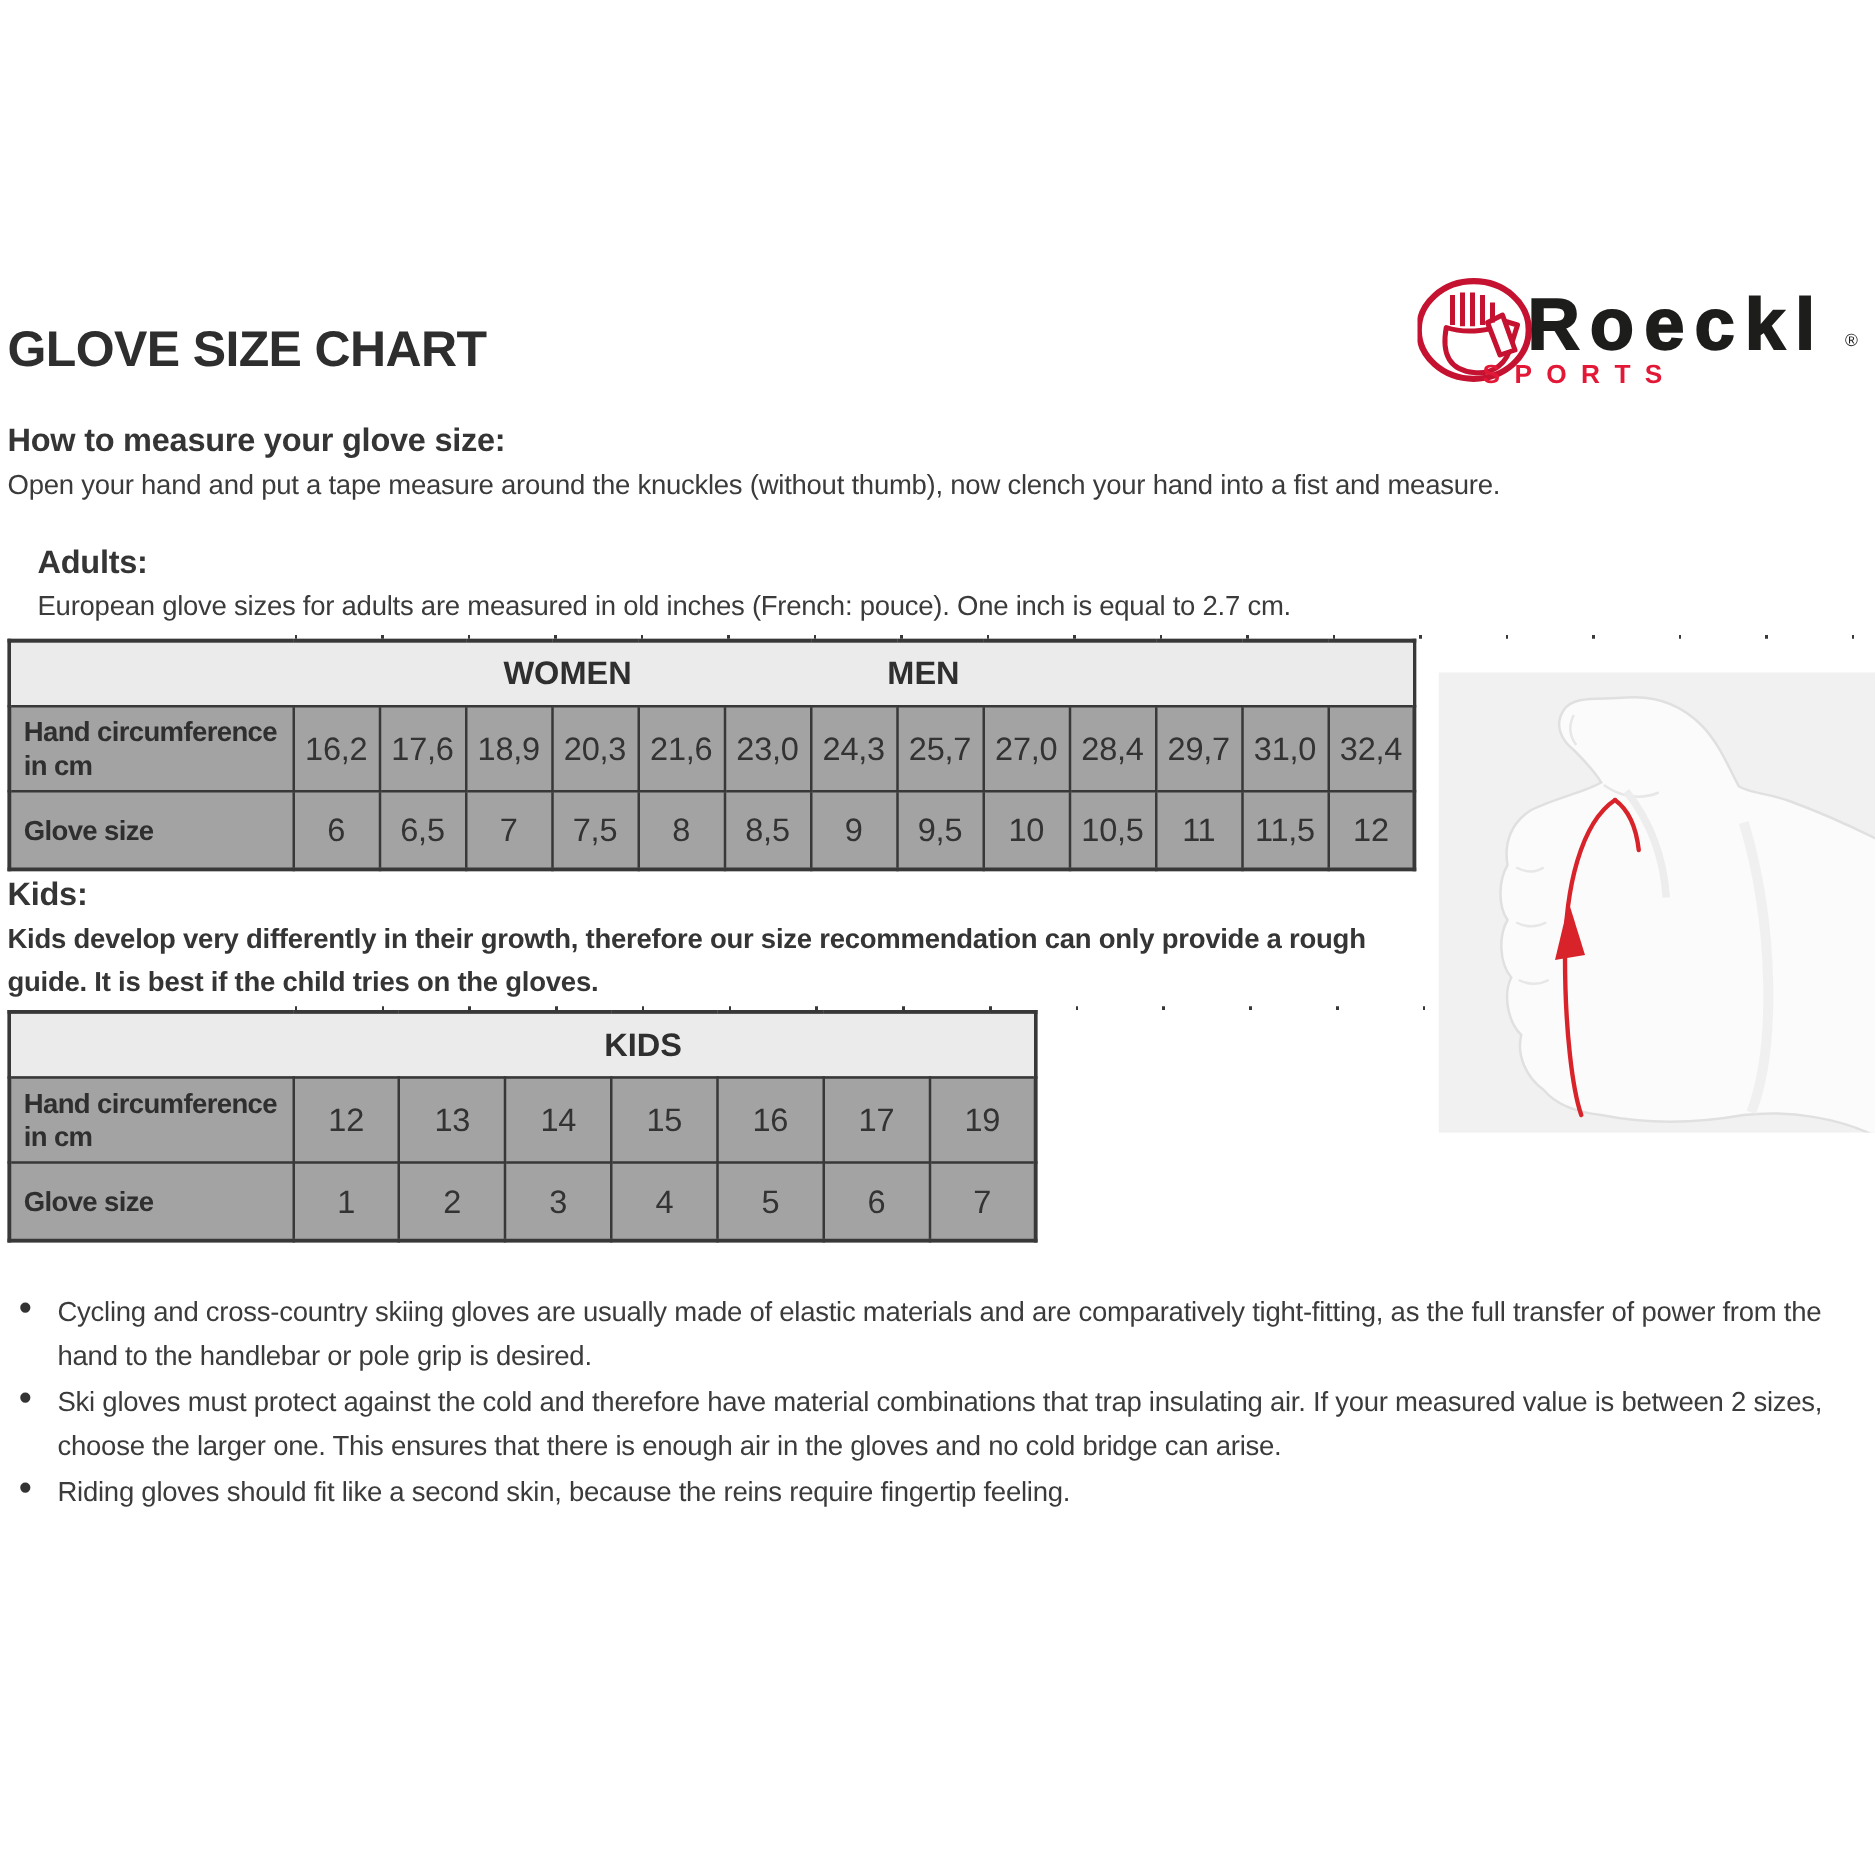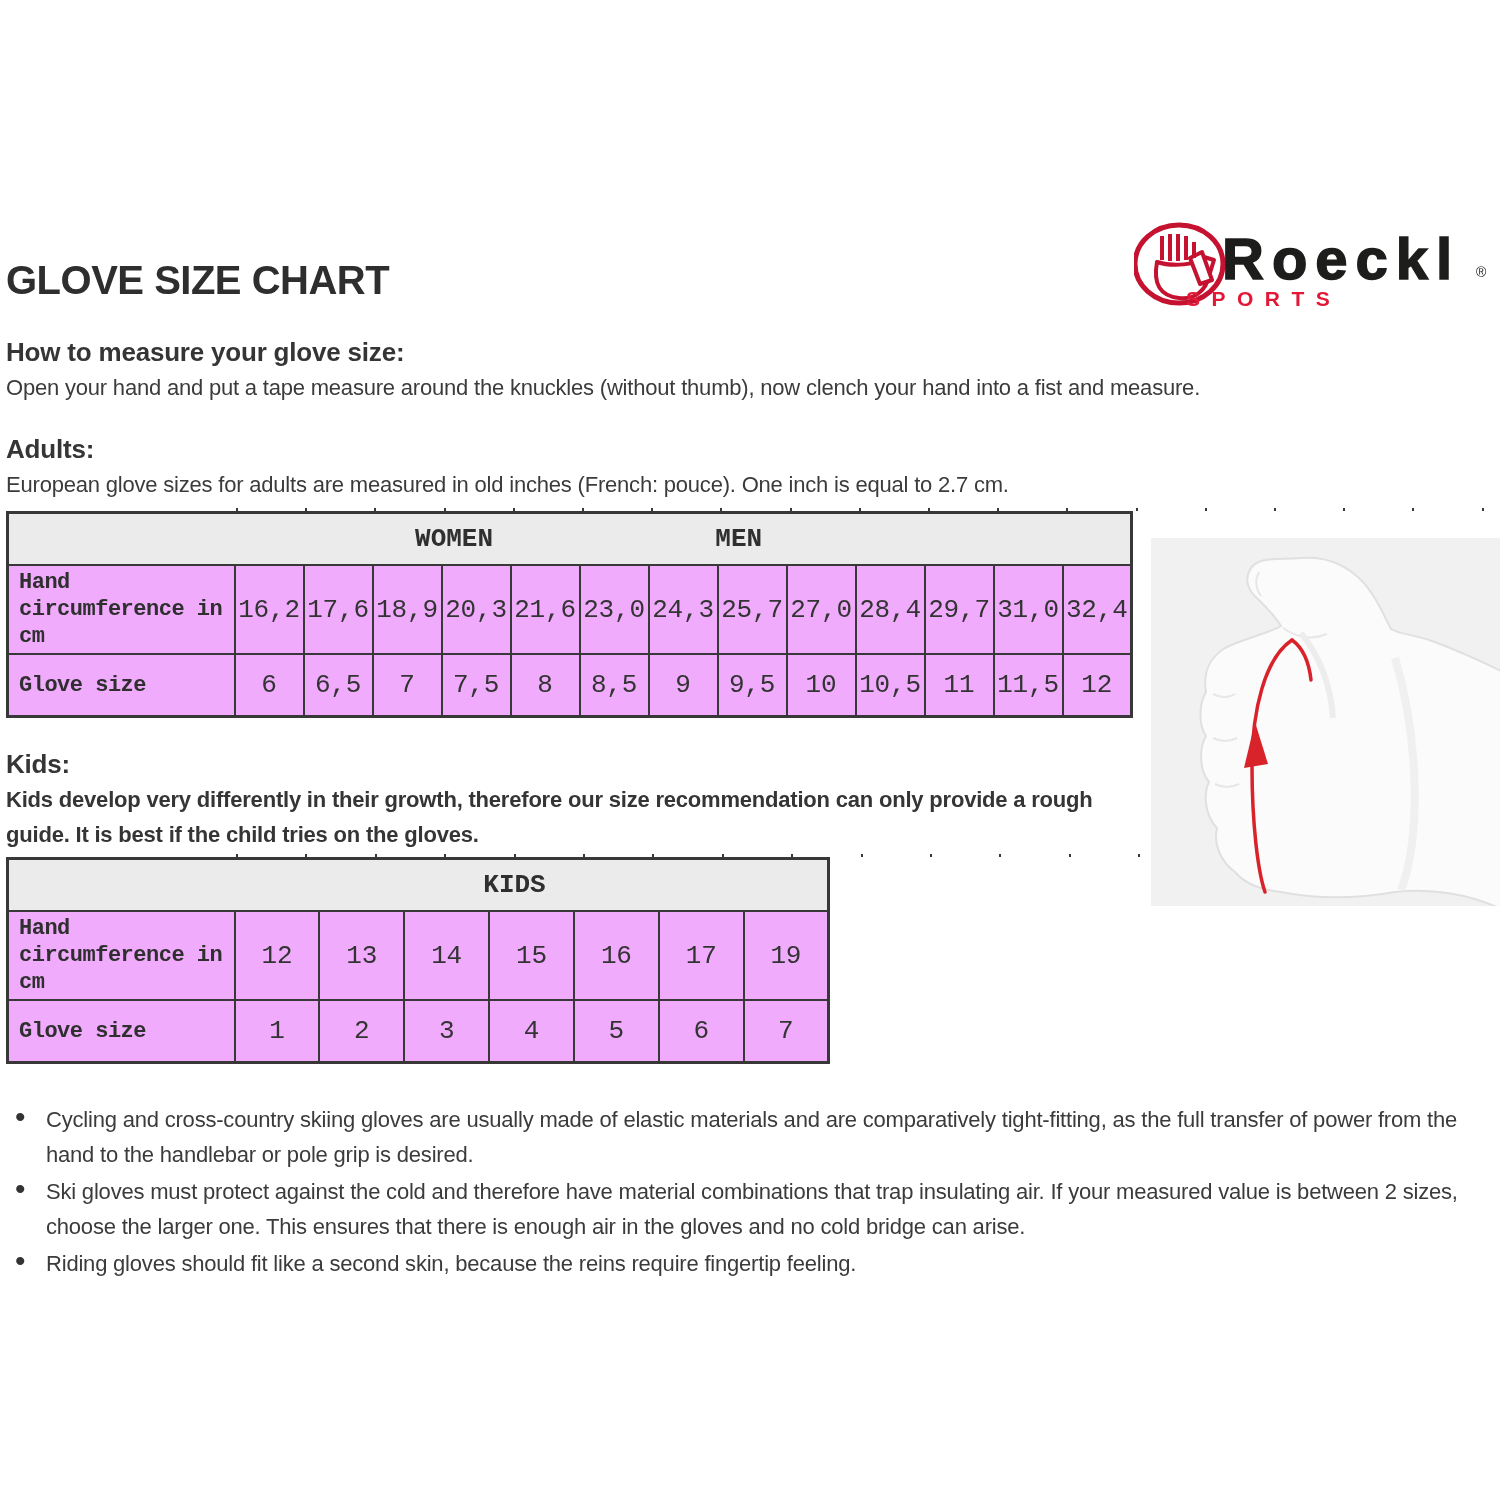--- a/index.html
+++ b/index.html
@@ -10,32 +10,32 @@
   }
   
   .header{position:absolute;top:222px;left:6px;width:1490px;height:102px;}
   .page-title{position:absolute;left:0;top:36px;font-size:40px;font-weight:bold;
     color:#2e2e2e;letter-spacing:-0.5px;white-space:nowrap;}
   .logo{position:absolute;right:2px;top:0;width:360px;height:100px;}
   
   .content{position:absolute;top:334px;left:6px;width:1488px;}
   .h-bold{font-size:26px;font-weight:bold;line-height:36px;color:#353535;}
   .para{font-size:22px;line-height:35px;color:#3b3b3b;}
-  .sec-adults{margin-top:26px;}
-  .sec-kids{margin-top:28px;}
+  .sec-adults{margin-top:26px;margin-left:24px;}
+  .sec-kids{}
   .kids-body{max-width:1120px;font-weight:bold;color:#353535;}
   .sec-guidelines{margin-top:38px;}
   
   .table-wrap{position:relative;}
   .wrap-adult{margin-top:9px;}
   .wrap-kids{margin-top:5px;}
   .table-wrap::before{content:"";position:absolute;top:-3px;height:3px;left:230px;right:0;
     background:repeating-linear-gradient(to right,#383838 0 2px,transparent 2px 69.2px);}
   .wrap-kids::before{background:repeating-linear-gradient(to right,#383838 0 2px,transparent 2px 69.4px);}
-  table{border-collapse:collapse;table-layout:fixed;border:3px solid #383838;background:#f0abfc;font-family:Liberation Mono, monospace;}
+  table{border-collapse:collapse;table-layout:fixed;border:3px solid #383838;background:#a3a3a3;}
   .adult-table{width:1127px;}
   .kids-table{width:824px;}
   td{border:2px solid #383838;text-align:center;font-size:26px;color:#333333;padding:0;}
   .group-cell{background:#ebebeb;height:50px;position:relative;}
   .grp{position:absolute;top:50%;transform:translate(-50%,-50%);
     font-weight:bold;font-size:26px;color:#2f2f2f;letter-spacing:0;}
   .grp-women{left:39.7%;}
   .grp-men{left:65.1%;}
   .grp-kids{left:61.8%;}
   .r-circ td{height:60px;}

